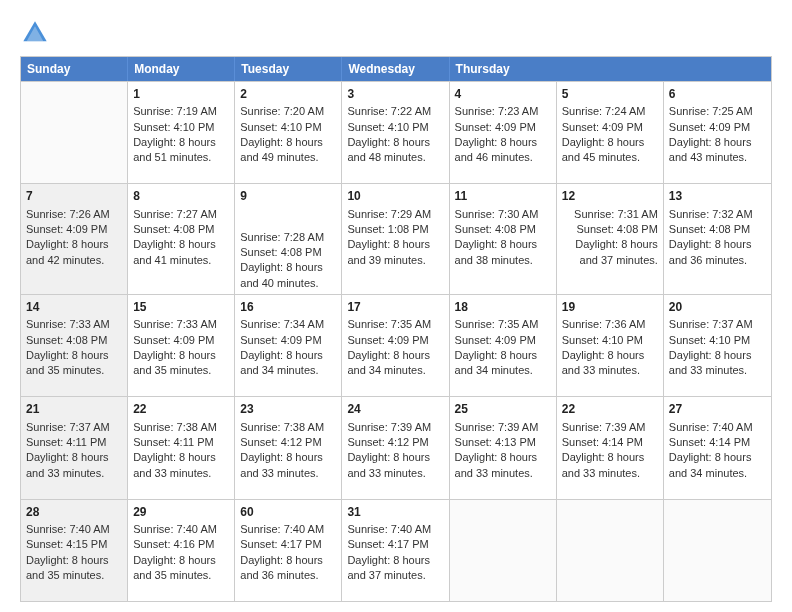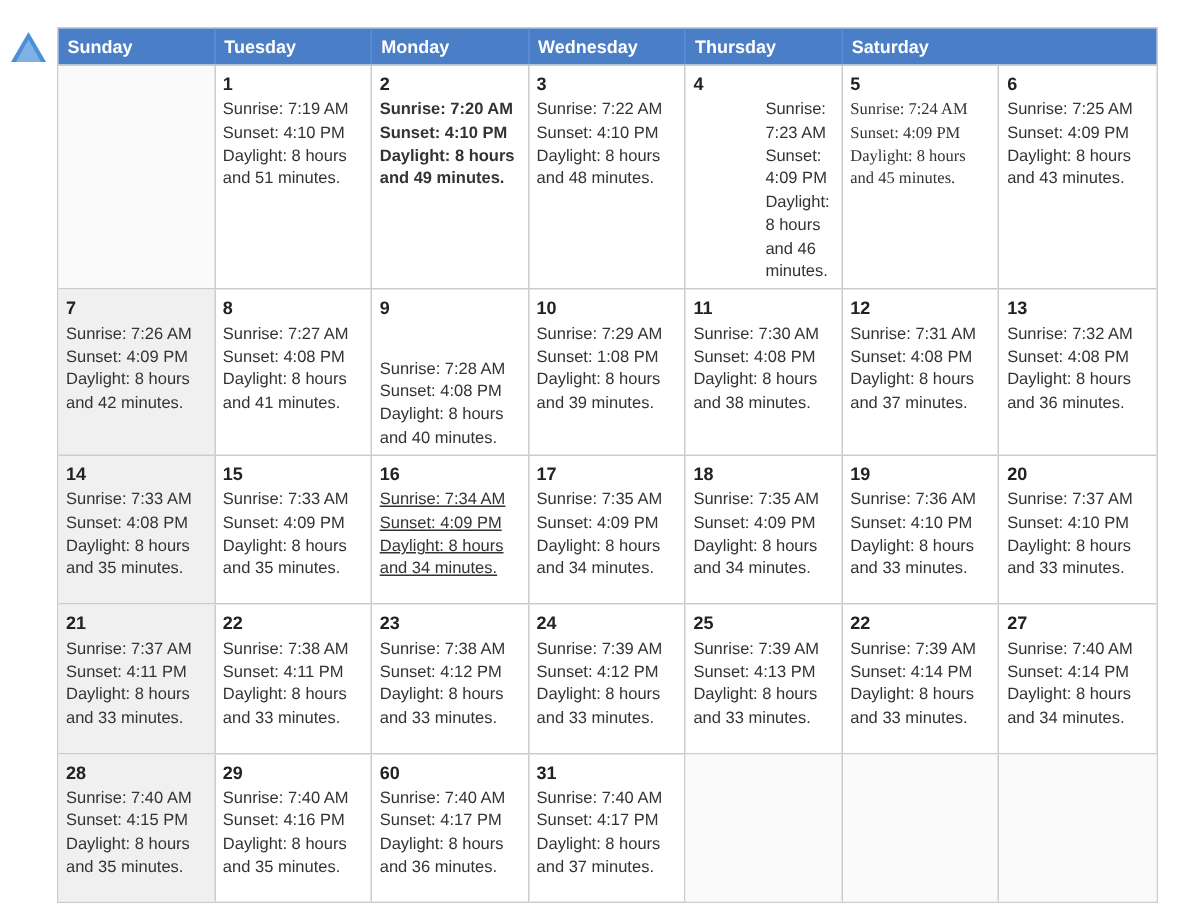--- a/index.html
+++ b/index.html
@@ -6,23 +6,23 @@
     body {
       width: 792px;
       height: 612px;
       font-family: Arial, Helvetica, sans-serif;
       background: #fff;
       overflow: hidden;
     }
     .page {
       width: 792px;
       height: 612px;
-      padding: 18px 20px 10px 4px;
-      display: flex;
-      flex-direction: row;
+      padding: 18px 20px 10px 20px;
+      display: flex;
+      flex-direction: column;
     }
     .header {
       display: flex;
       justify-content: space-between;
       align-items: flex-start;
       margin-bottom: 8px;
     }
     .logo {
       display: flex;
       align-items: center;
@@ -132,60 +132,59 @@
     </div>
     <div class="title-section">
       <div class="month-title"></div>
       <div class="subtitle"></div>
     </div>
   </div>
 
   <div class="calendar">
     <div class="calendar-header" id="cal-header">
         <div class="cal-header-cell">Sunday</div>
+        <div class="cal-header-cell">Monday</div>
         <div class="cal-header-cell">Tuesday</div>
-        <div class="cal-header-cell">Monday</div>
         <div class="cal-header-cell">Wednesday</div>
         <div class="cal-header-cell">Thursday</div>
-        <div class="cal-header-cell">Saturday</div>
       </div>
     <div class="calendar-body" id="cal-body">
         <div class="cal-row">
           <div class="cal-cell empty"></div>
           <div class="cal-cell">
             <span class="day-number">1</span>
             <div class="cell-text" style="white-space: pre-line;">Sunrise: 7:19 AM
 Sunset: 4:10 PM
 Daylight: 8 hours
 and 51 minutes.</div>
           </div>
           <div class="cal-cell">
             <span class="day-number">2</span>
-            <div class="cell-text" style="white-space: pre-line; font-weight: bold;">Sunrise: 7:20 AM
+            <div class="cell-text" style="white-space: pre-line;">Sunrise: 7:20 AM
 Sunset: 4:10 PM
 Daylight: 8 hours
 and 49 minutes.</div>
           </div>
           <div class="cal-cell">
             <span class="day-number">3</span>
             <div class="cell-text" style="white-space: pre-line;">Sunrise: 7:22 AM
 Sunset: 4:10 PM
 Daylight: 8 hours
 and 48 minutes.</div>
           </div>
           <div class="cal-cell">
             <span class="day-number">4</span>
-            <div class="cell-text" style="white-space: pre-line; margin-left: 48px;">Sunrise: 7:23 AM
+            <div class="cell-text" style="white-space: pre-line;">Sunrise: 7:23 AM
 Sunset: 4:09 PM
 Daylight: 8 hours
 and 46 minutes.</div>
           </div>
           <div class="cal-cell">
             <span class="day-number">5</span>
-            <div class="cell-text" style="white-space: pre-line; font-family: Liberation Serif, serif;">Sunrise: 7:24 AM
+            <div class="cell-text" style="white-space: pre-line;">Sunrise: 7:24 AM
 Sunset: 4:09 PM
 Daylight: 8 hours
 and 45 minutes.</div>
           </div>
           <div class="cal-cell">
             <span class="day-number">6</span>
             <div class="cell-text" style="white-space: pre-line;">Sunrise: 7:25 AM
 Sunset: 4:09 PM
 Daylight: 8 hours
 and 43 minutes.</div>
@@ -222,21 +221,21 @@
           </div>
           <div class="cal-cell">
             <span class="day-number">11</span>
             <div class="cell-text" style="white-space: pre-line;">Sunrise: 7:30 AM
 Sunset: 4:08 PM
 Daylight: 8 hours
 and 38 minutes.</div>
           </div>
           <div class="cal-cell">
             <span class="day-number">12</span>
-            <div class="cell-text" style="white-space: pre-line;">Sunrise: 7:31 AM
+            <div class="cell-text" style="white-space: pre-line; text-align: right;">Sunrise: 7:31 AM
 Sunset: 4:08 PM
 Daylight: 8 hours
 and 37 minutes.</div>
           </div>
           <div class="cal-cell">
             <span class="day-number">13</span>
             <div class="cell-text" style="white-space: pre-line;">Sunrise: 7:32 AM
 Sunset: 4:08 PM
 Daylight: 8 hours
 and 36 minutes.</div>
@@ -252,21 +251,21 @@
           </div>
           <div class="cal-cell">
             <span class="day-number">15</span>
             <div class="cell-text" style="white-space: pre-line;">Sunrise: 7:33 AM
 Sunset: 4:09 PM
 Daylight: 8 hours
 and 35 minutes.</div>
           </div>
           <div class="cal-cell">
             <span class="day-number">16</span>
-            <div class="cell-text" style="white-space: pre-line; text-decoration: underline;">Sunrise: 7:34 AM
+            <div class="cell-text" style="white-space: pre-line;">Sunrise: 7:34 AM
 Sunset: 4:09 PM
 Daylight: 8 hours
 and 34 minutes.</div>
           </div>
           <div class="cal-cell">
             <span class="day-number">17</span>
             <div class="cell-text" style="white-space: pre-line;">Sunrise: 7:35 AM
 Sunset: 4:09 PM
 Daylight: 8 hours
 and 34 minutes.</div>

